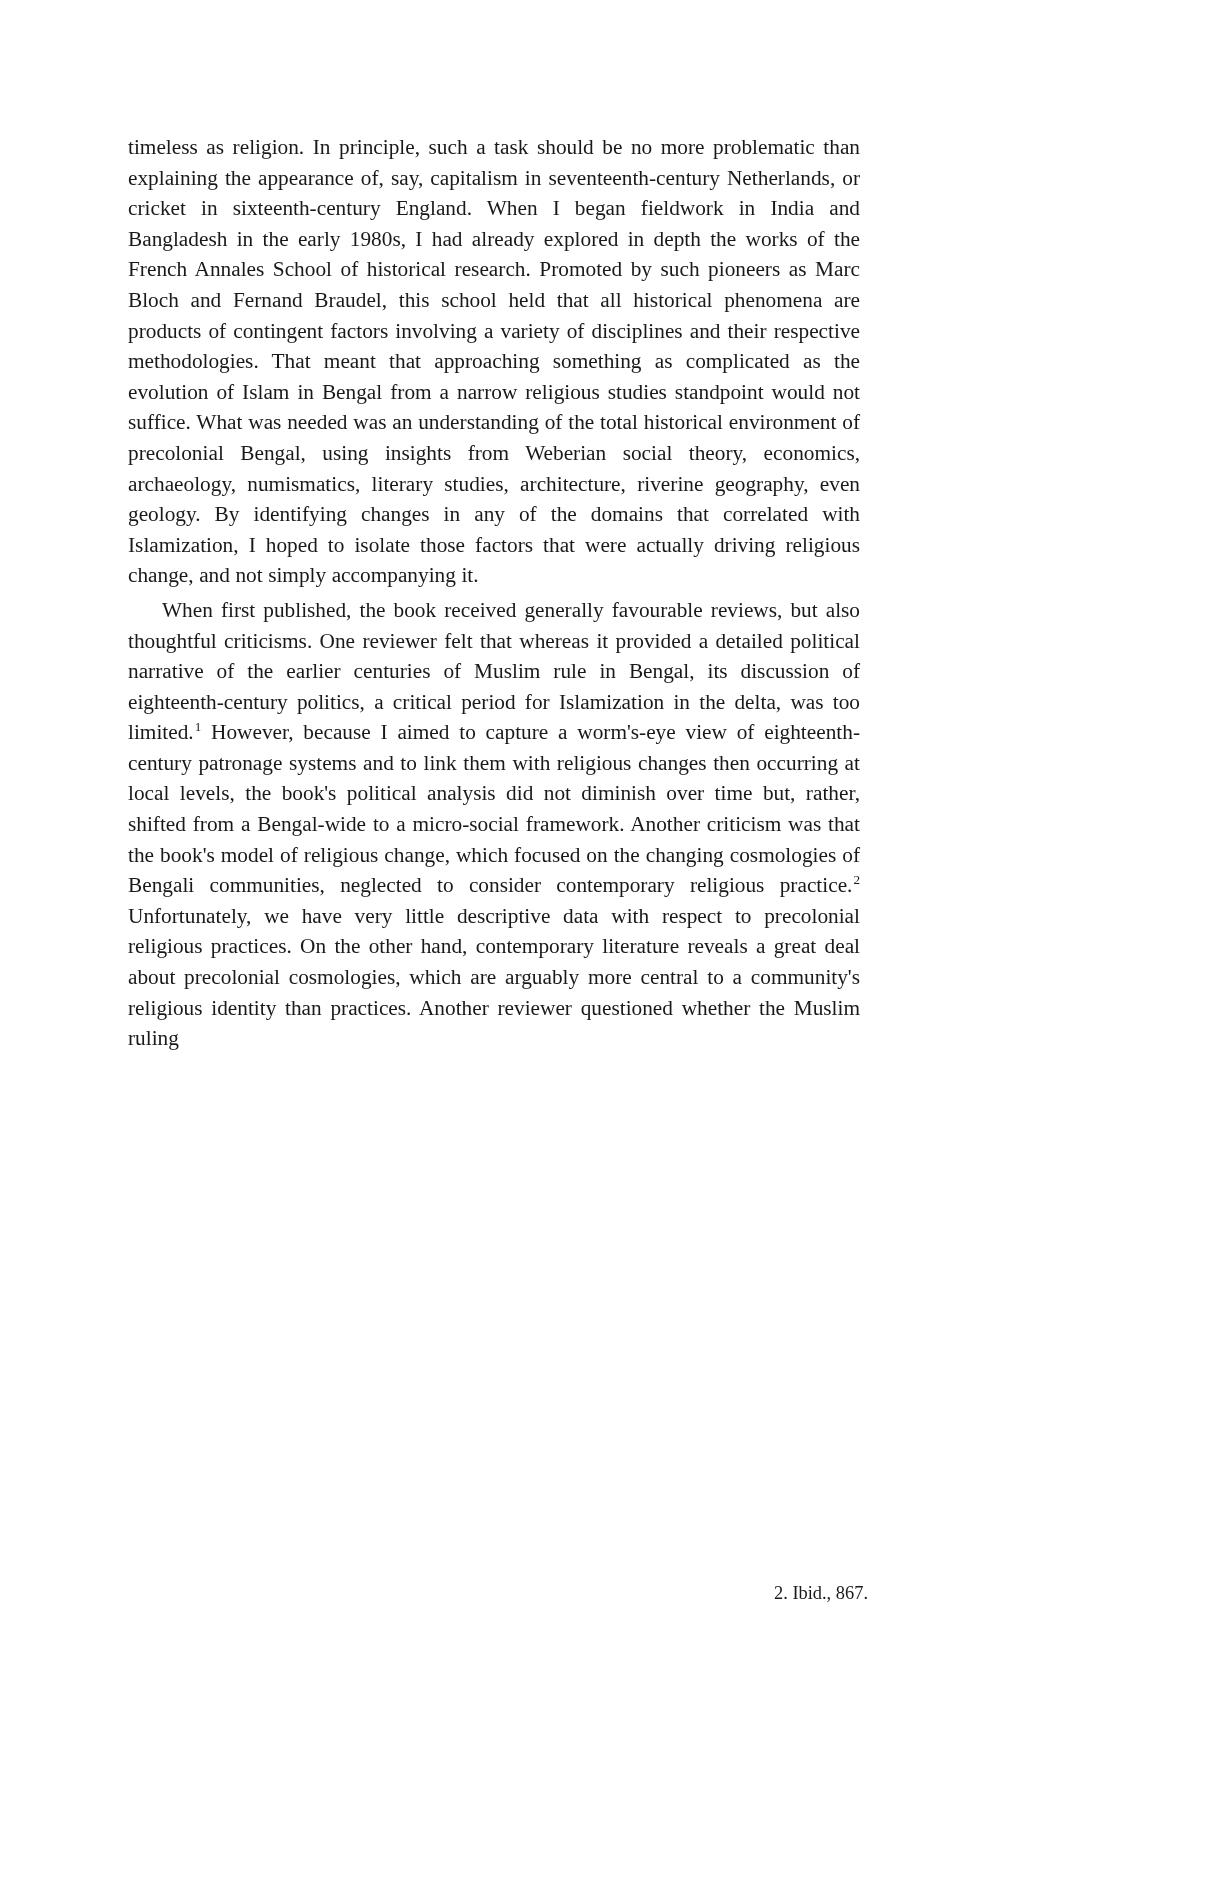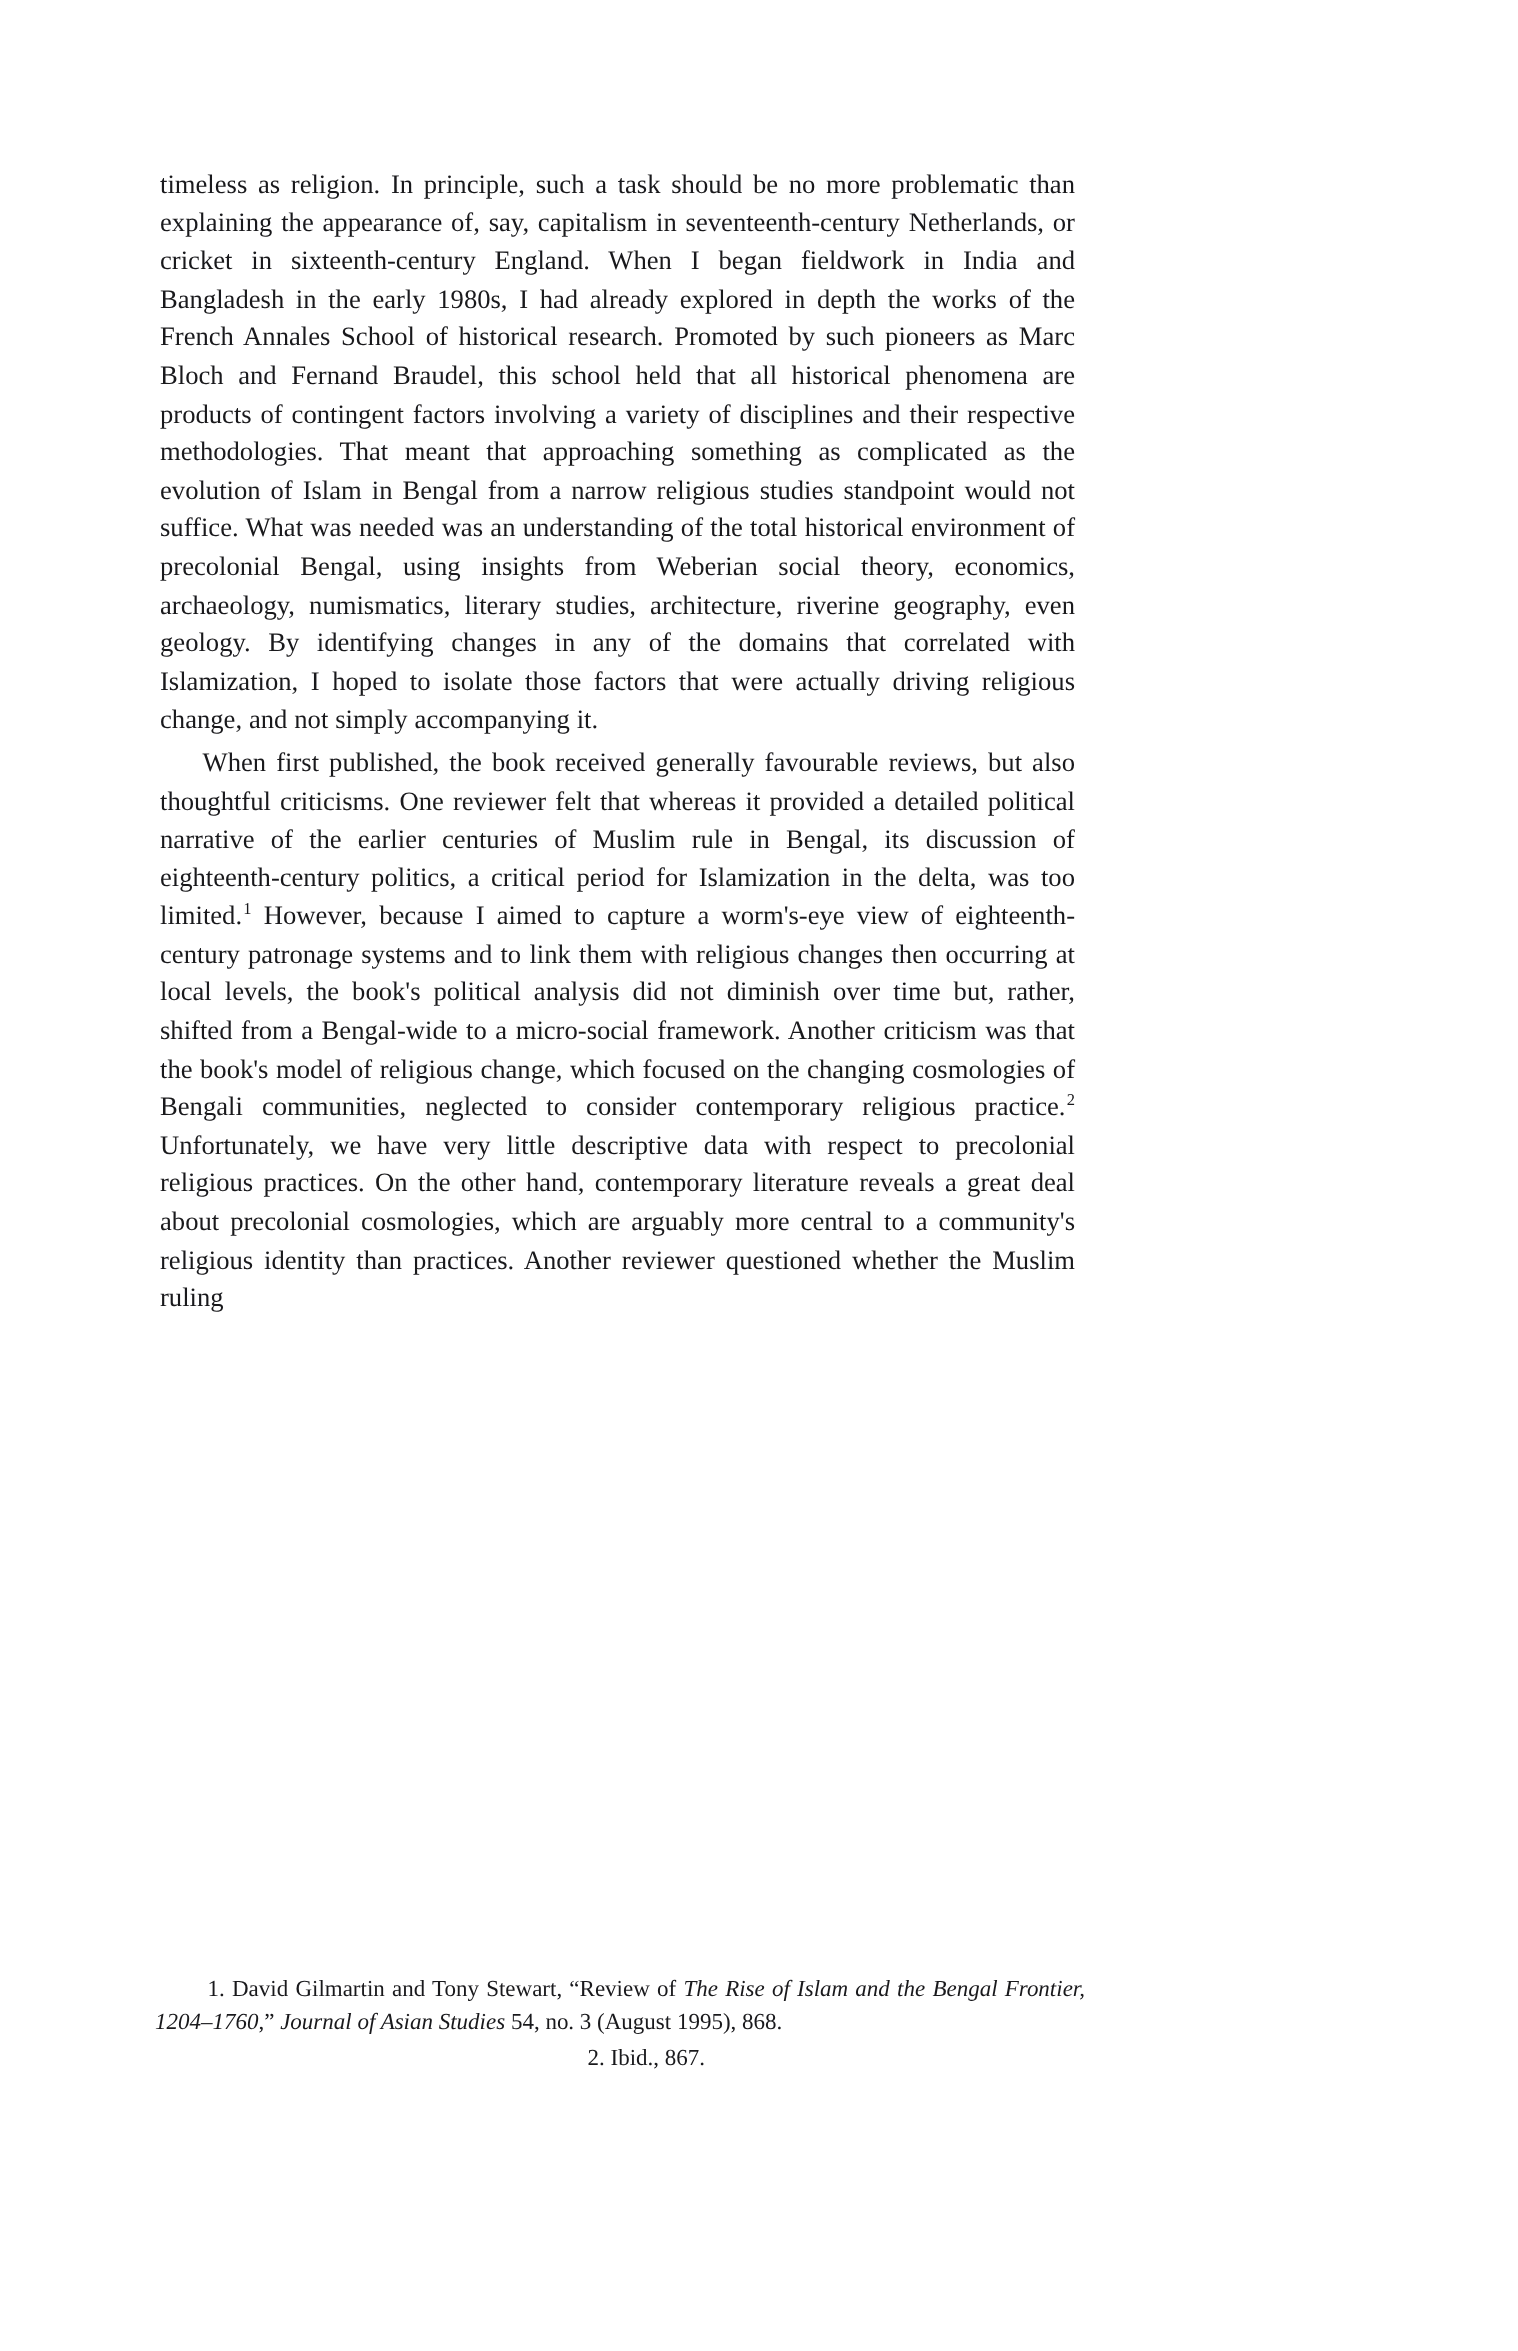--- a/index.html
+++ b/index.html
@@ -77,21 +77,21 @@
     font-size: 18.4px;
     line-height: 26.4px;
     text-align: justify;
   }
   .footnote {
     margin: 0;
     text-indent: 42px;
   }
   .footnote.second {
     margin-top: 2px;
-    text-align: center;
+    text-align: right;
   }
   .footnote i { font-style: italic; }
 </style>
 </head>
 <body>
 
 <div class="page">
 
   <div class="content">
 
@@ -99,23 +99,20 @@
     <p class="body-par">timeless as religion. In principle, such a task should be no more problematic than explaining the appearance of, say, capitalism in seventeenth-century Netherlands, or cricket in sixteenth-century England. When I began fieldwork in India and Bangladesh in the early 1980s, I had already explored in depth the works of the French Annales School of historical research. Promoted by such pioneers as Marc Bloch and Fernand Braudel, this school held that all historical phenomena are products of contingent factors involving a variety of disciplines and their respective methodologies. That meant that approaching something as complicated as the evolution of Islam in Bengal from a narrow religious studies standpoint would not suffice. What was needed was an understanding of the total historical environment of precolonial Bengal, using insights from Weberian social theory, economics, archaeology, numismatics, literary studies, architecture, riverine geography, even geology. By identifying changes in any of the domains that correlated with Islamization, I hoped to isolate those factors that were actually driving religious change, and not simply accompanying it.</p>
 
     <p class="body-par">
       <span>When first published, the book received generally favourable reviews, but also thoughtful criticisms. One reviewer felt that whereas it provided a detailed political narrative of the earlier centuries of Muslim rule in Bengal, its discussion of eighteenth-century politics, a critical period for Islamization in the delta, was too limited.</span><sup class="fn-ref">1</sup><span> However, because I aimed to capture a worm's-eye view of eighteenth-century patronage systems and to link them with religious changes then occurring at local levels, the book's political analysis did not diminish over time but, rather, shifted from a Bengal-wide to a micro-social framework. Another criticism was that the book's model of religious change, which focused on the changing cosmologies of Bengali communities, neglected to consider contemporary religious practice.</span><sup class="fn-ref">2</sup><span> Unfortunately, we have very little descriptive data with respect to precolonial religious practices. On the other hand, contemporary literature reveals a great deal about precolonial cosmologies, which are arguably more central to a community's religious identity than practices. Another reviewer questioned whether the Muslim ruling</span>
     </p>
 
   </div>
 
   <div class="footnotes">
 
-    <p class="footnote">
-      <span>1.</span><span> David Gilmartin and Tony Stewart, “Review of </span><i>The Rise of Islam and the Bengal Frontier, 1204–1760</i><span>,” </span><i>Journal of Asian Studies</i><span> 54, no. 3 (August 1995), 868.</span>
-    </p>
 
     <p class="footnote second">
       <span>2.</span><span> Ibid., 867.</span>
     </p>
 
   </div>
 
 </div>
 
 </body></html>

